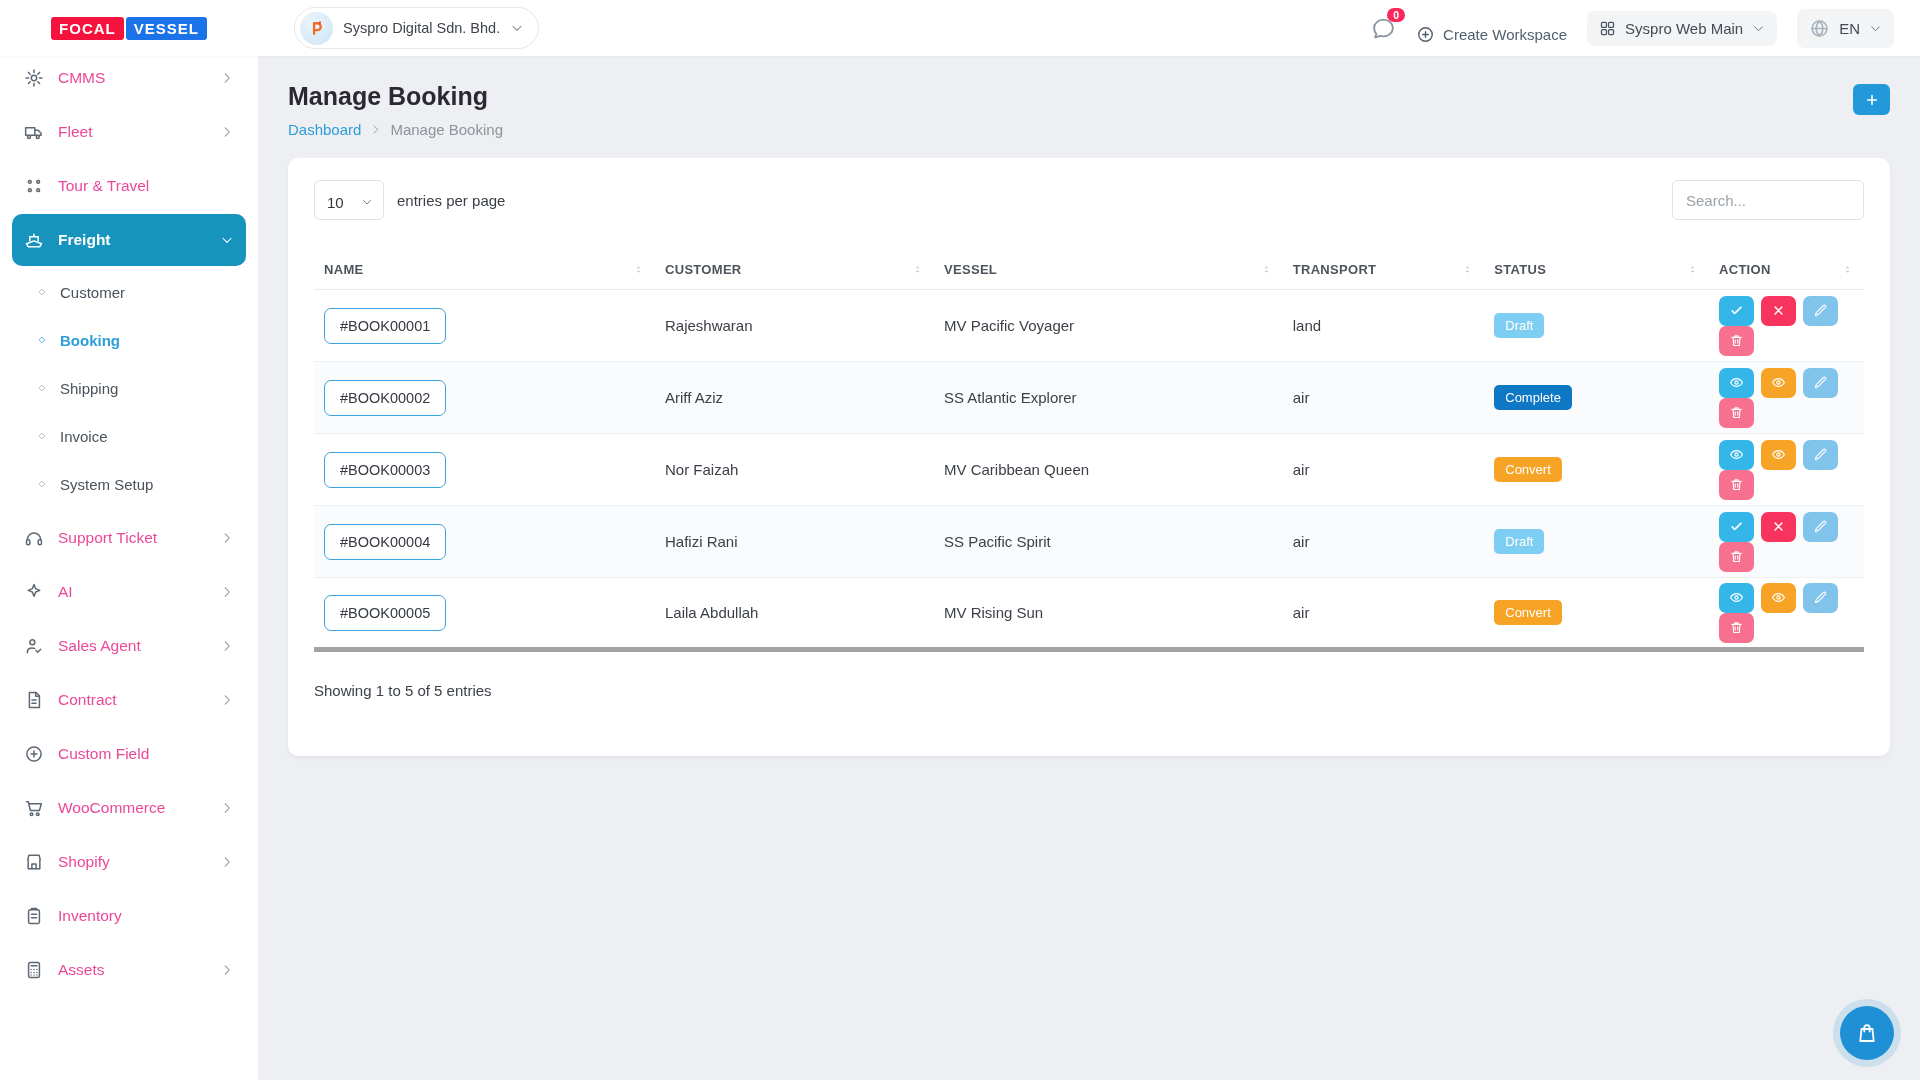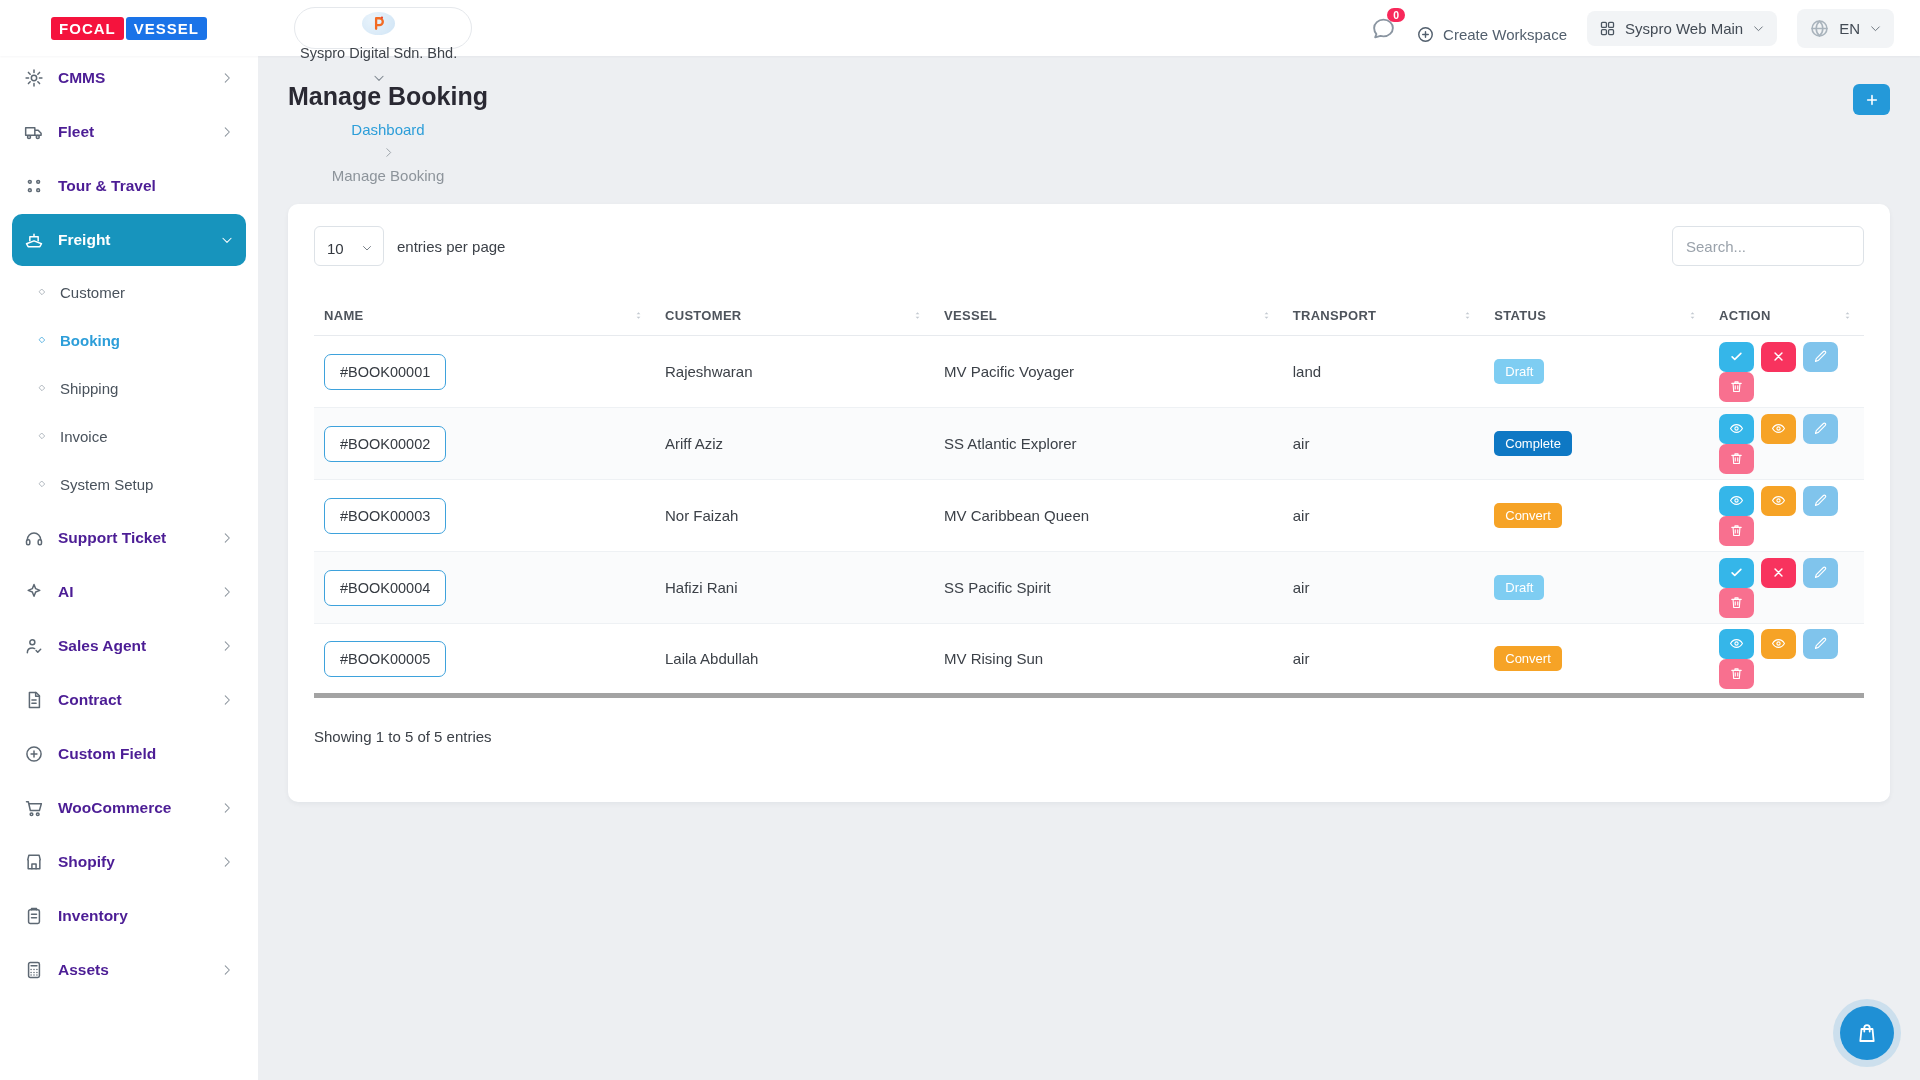--- a/index.html
+++ b/index.html
@@ -11,21 +11,21 @@
   .icn { display:inline-flex; }
   .icn svg { width:100%; height:100%; display:block; }
 
   
   .topbar { position:fixed; top:0; left:0; width:1920px; height:56px; background:#fff;
             display:flex; align-items:center; z-index:20; box-shadow:0 1px 2px rgba(20,30,40,.04); }
   .logo-wrap { width:258px; flex:0 0 258px; display:flex; justify-content:center; align-items:center; }
   .logo { display:flex; gap:2px; font-weight:bold; font-size:15px; letter-spacing:1px; }
   .logo span { color:#fff; padding:3px 8px; border-radius:3px; }
   .company-pill { margin-left:36px; display:flex; align-items:center; gap:10px; height:42px;
-                  padding:4px 14px 4px 5px; border:1px solid #e5e8ec; border-radius:22px; background:#fff; cursor:pointer;flex-direction:column; }
+                  padding:4px 14px 4px 5px; border:1px solid #e5e8ec; border-radius:22px; background:#fff; cursor:pointer; }
   .avatar { width:33px; height:33px; border-radius:50%;
             background:radial-gradient(circle at 35% 30%, #eaf4fc, #cfe4f5);
             display:flex; align-items:center; justify-content:center; }
   .avatar .icn { width:23px; height:23px; }
   .company-name { font-size:14.5px; color:#3f444b; }
   .company-pill .chev { width:14px; height:14px; color:#7c858e; }
   .hdr-right { margin-left:auto; display:flex; align-items:center; gap:20px; padding-right:26px; }
   .chat-btn { position:relative; border:none; background:none; cursor:pointer; display:flex; }
   .chat-btn .icn { width:25px; height:25px; color:#8a95a1; }
   .badge-dot { position:absolute; top:-8px; right:-9px; color:#fff; font-size:10.5px; font-weight:bold;
@@ -37,37 +37,37 @@
               padding:9px 12px; font-size:15px; color:#434b55; cursor:pointer; border:none; font-family:inherit; }
   .hdr-pill .lead { width:17px; height:17px; color:#4a5560; }
   .hdr-pill .globe { width:21px; height:21px; color:#a9b3bc; }
   .hdr-pill .chev { width:13px; height:13px; color:#6b737c; }
 
   
   .sidebar { position:fixed; left:0; top:56px; bottom:0; width:258px; background:#fff;
              padding:0 12px; overflow:hidden; }
   .side-menu { margin-top:-6px; }
   .side-item { display:flex; align-items:center; gap:14px; height:52px; margin:2px 0; padding:0 12px;
-               border-radius:10px; font-size:15.5px; color:#4c1d95; cursor:pointer;font-weight:bold; }
+               border-radius:10px; font-size:15.5px; color:#ec4899; cursor:pointer; }
   .side-item.active { color:#fff; font-weight:600; }
   .side-icn { width:20px; height:20px; flex:0 0 20px; color:#5d6873; }
   .side-chev { width:14px; height:14px; margin-left:auto; color:#8b949d; }
   .side-item.active .side-icn, .side-item.active .side-chev { color:#fff; }
   .side-sub { margin:2px 0 4px; }
   .side-sub-item { display:flex; align-items:center; gap:13px; height:48px; padding:0 12px 0 25px;
                    font-size:15px; color:#49525c; cursor:pointer; }
   .sub-bullet { width:10px; height:10px; flex:0 0 10px; color:#98a1ab; }
   .side-sub-item.active { font-weight:bold; color:var(--link); }
   .side-sub-item.active .sub-bullet { color:var(--link); }
 
   
   .main { position:absolute; left:258px; top:56px; right:0; bottom:0; padding:26px 30px 0; }
   .page-head { display:flex; justify-content:space-between; align-items:flex-start; }
   .page-title { font-size:25px; font-weight:bold; color:#2a2933; }
-  .breadcrumb { display:flex; align-items:center; gap:8px; margin-top:10px; font-size:15px;flex-direction:column; }
+  .breadcrumb { display:flex; align-items:center; gap:8px; margin-top:10px; font-size:15px; }
   .bc-link { color:var(--link); cursor:pointer; text-decoration:none; }
   .bc-sep { width:13px; height:13px; color:#9aa1a8; }
   .bc-current { color:#8d949b; }
   .add-btn { width:37px; height:31px; border-radius:6px; border:none; display:flex; align-items:center;
              justify-content:center; cursor:pointer; margin-top:2px; }
   .add-btn .icn { width:16px; height:16px; color:#fff; }
 
   .card { margin-top:20px; background:#fff; border-radius:10px; box-shadow:0 2px 5px rgba(28,41,56,.05);
           padding:22px 26px; height:598px; }
   .controls { display:flex; align-items:center; margin-bottom:30px; }

